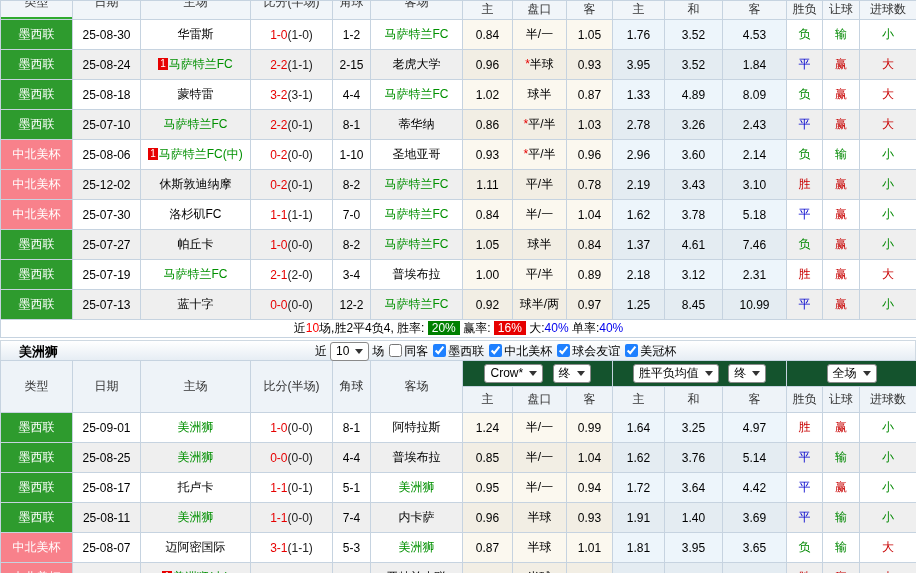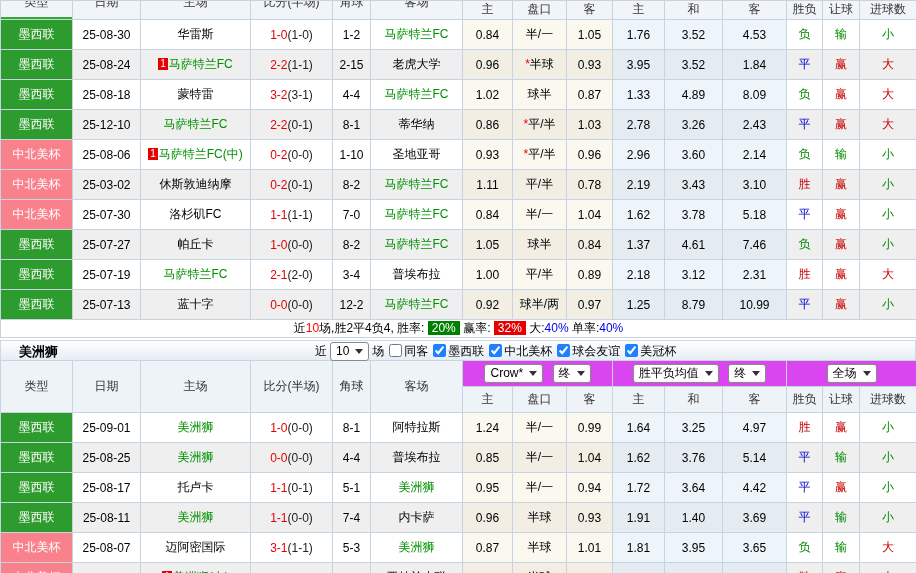--- a/index.html
+++ b/index.html
@@ -8,21 +8,21 @@
   table{border-collapse:collapse;table-layout:fixed;width:916px;font-size:12px;}
   td,th{border:1px solid #c6d3e0;text-align:center;padding:0;white-space:nowrap;overflow:hidden;font-weight:normal;}
   tbody td{height:29px;}
   
   #t1 thead th{height:16px;background:#f1f5f9;color:#333;vertical-align:bottom;padding-bottom:1px;}
   #t1 thead th.clip{position:relative;}
   #t1 thead th.clip .clipspan{position:relative;top:-7px;display:inline-block;}
   #t1 thead th.sorted{box-shadow:inset 0 -2px 0 #2faa2f;}
   
   #t2 thead th{background:#eef3f8;color:#333;}
-  #t2 thead td.selrow{height:25px;background:#d946ef;}
+  #t2 thead td.selrow{height:25px;background:#14532d;}
   #t2 thead tr.sub th{height:25px;}
   
   tbody tr:nth-child(odd){background:#fff;}
   tbody tr:nth-child(even){background:#efefef;}
   td.league{color:#fff;}
   td.league.green{background:#2e9b2e;}
   td.league.pink{background:#f8818b;}
   tbody tr:nth-child(odd) td.ah{background:#fbf8ef;}
   tbody tr:nth-child(even) td.ah{background:#f2eee4;}
   tbody tr:nth-child(odd) td.eu{background:#edf5fb;}
@@ -144,21 +144,21 @@
           <td class="ah">0.87</td>
           <td class="eu">1.33</td>
           <td class="eu">4.89</td>
           <td class="eu">8.09</td>
           <td class="c-green">负</td>
           <td class="c-red">赢</td>
           <td class="c-red">大</td>
         </tr>
         <tr>
           <td class="league green">墨西联</td>
-          <td>25-12-10</td>
+          <td>25-07-10</td>
           <td><span class="team focus">马萨特兰FC</span></td>
           <td><span class="score">2-2</span><span class="half">(0-1)</span></td>
           <td>8-1</td>
           <td><span class="team">蒂华纳</span></td>
           <td class="ah">0.86</td>
           <td class="ah"><span class="star">*</span>平/半</td>
           <td class="ah">1.03</td>
           <td class="eu">2.78</td>
           <td class="eu">3.26</td>
           <td class="eu">2.43</td>
@@ -178,21 +178,21 @@
           <td class="ah">0.96</td>
           <td class="eu">2.96</td>
           <td class="eu">3.60</td>
           <td class="eu">2.14</td>
           <td class="c-green">负</td>
           <td class="c-green">输</td>
           <td class="c-green">小</td>
         </tr>
         <tr>
           <td class="league pink">中北美杯</td>
-          <td>25-03-02</td>
+          <td>25-12-02</td>
           <td><span class="team">休斯敦迪纳摩</span></td>
           <td><span class="score">0-2</span><span class="half">(0-1)</span></td>
           <td>8-2</td>
           <td><span class="team focus">马萨特兰FC</span></td>
           <td class="ah">1.11</td>
           <td class="ah">平/半</td>
           <td class="ah">0.78</td>
           <td class="eu">2.19</td>
           <td class="eu">3.43</td>
           <td class="eu">3.10</td>
@@ -255,34 +255,34 @@
           <td class="league green">墨西联</td>
           <td>25-07-13</td>
           <td><span class="team">蓝十字</span></td>
           <td><span class="score">0-0</span><span class="half">(0-0)</span></td>
           <td>12-2</td>
           <td><span class="team focus">马萨特兰FC</span></td>
           <td class="ah">0.92</td>
           <td class="ah">球半/两</td>
           <td class="ah">0.97</td>
           <td class="eu">1.25</td>
-          <td class="eu">8.79</td>
+          <td class="eu">8.45</td>
           <td class="eu">10.99</td>
           <td class="c-blue">平</td>
           <td class="c-red">赢</td>
           <td class="c-green">小</td>
         </tr>
       </tbody>
     <tfoot>
       <tr>
         <td colspan="15">
           <span>近</span><span class="count-red">10</span><span>场,胜2平4负4, 胜率:</span>
           <span class="badge-green">20%</span>
           <span>赢率:</span>
-          <span class="badge-red">32%</span>
+          <span class="badge-red">16%</span>
           <span>大:</span><span class="rate-blue">40%</span>
           <span>单率:</span><span class="rate-blue">40%</span>
         </td>
       </tr>
     </tfoot>
   </table>
 
   <div class="bar">
     <span class="bar-title">美洲狮</span>
     <span class="bar-controls">

